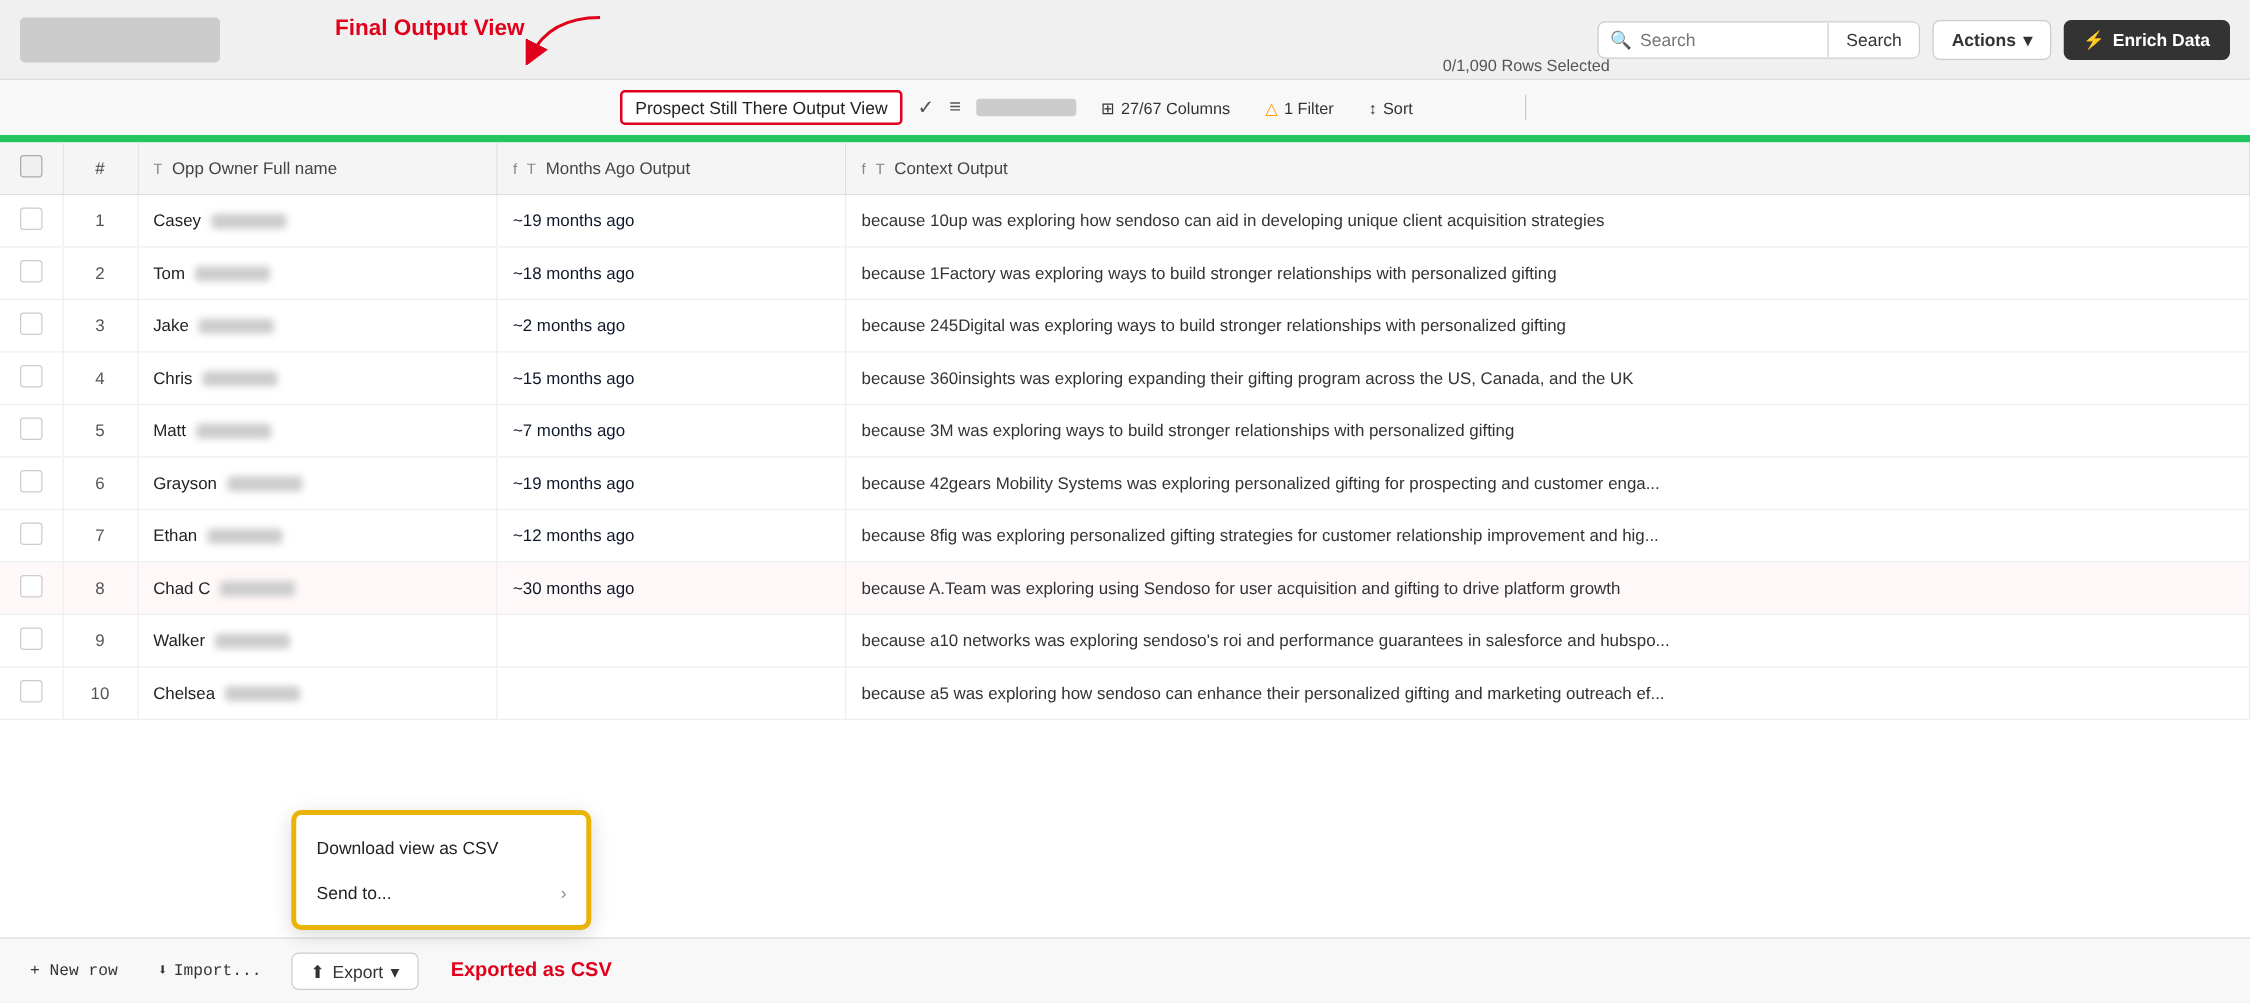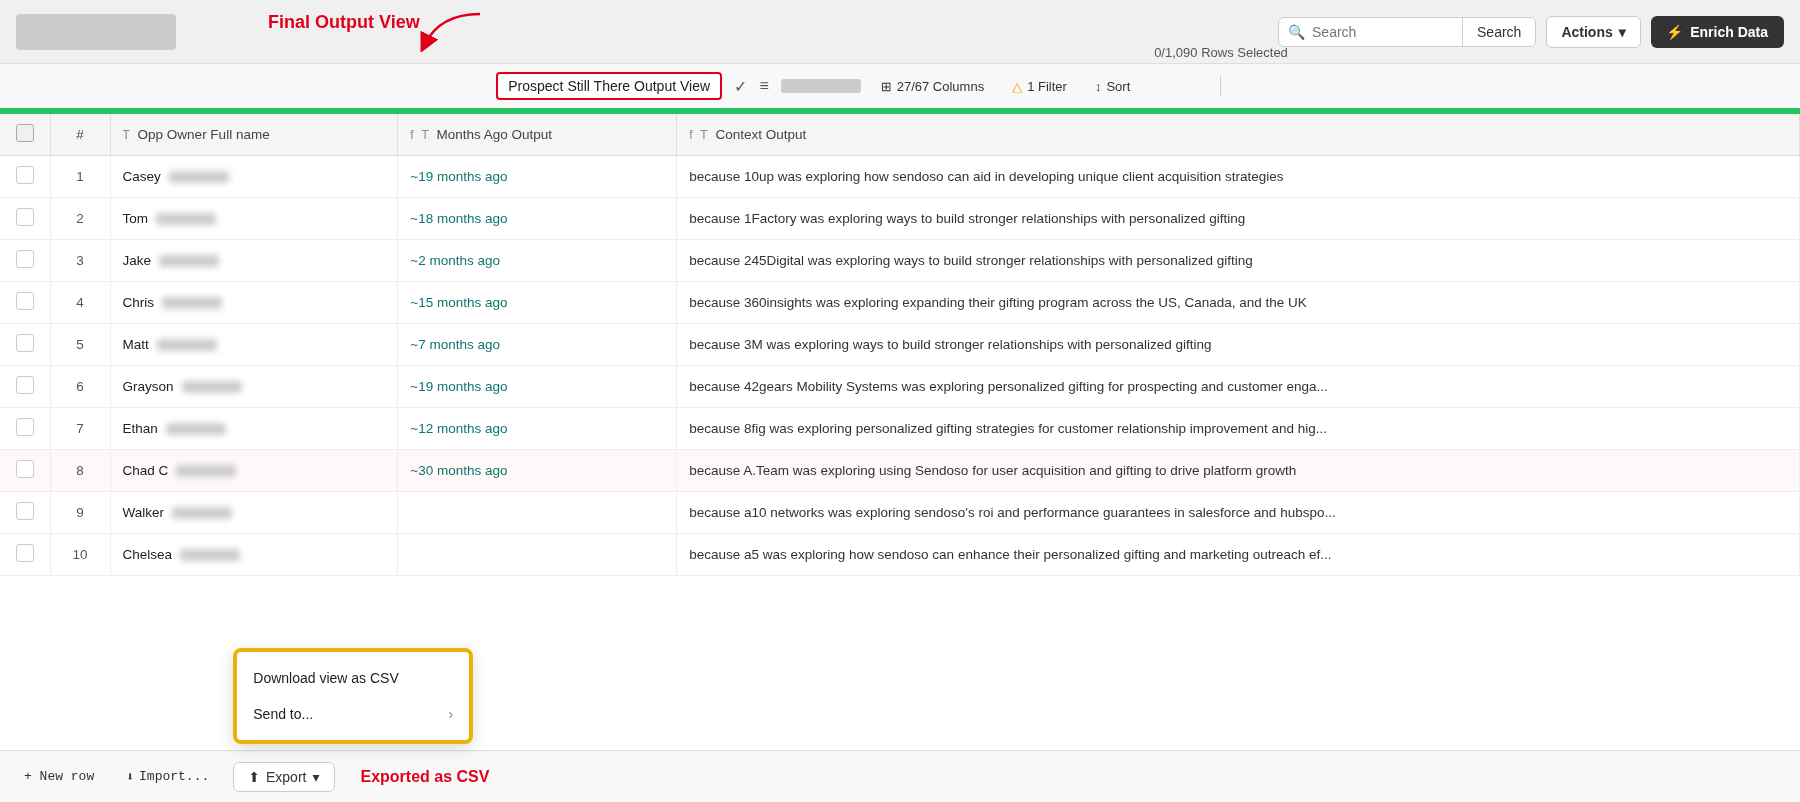--- a/index.html
+++ b/index.html
@@ -263,21 +263,21 @@
     .blurred-text {
       display: inline-block;
       width: 60px;
       height: 12px;
       background: #ccc;
       border-radius: 3px;
       filter: blur(3px);
     }
 
     .months-cell {
-      color: #0f766e;
+      color: #0f172a;
     }
 
     .context-cell {
       color: #333;
       max-width: 800px;
       overflow: hidden;
       text-overflow: ellipsis;
       white-space: nowrap;
     }
 

